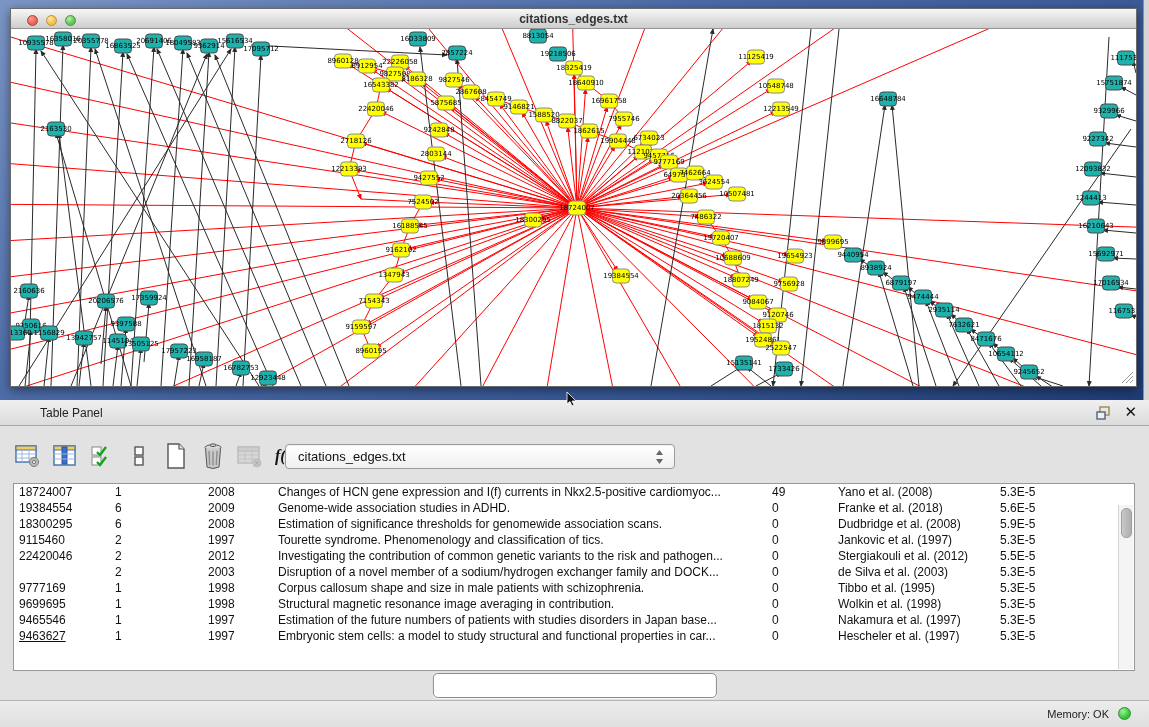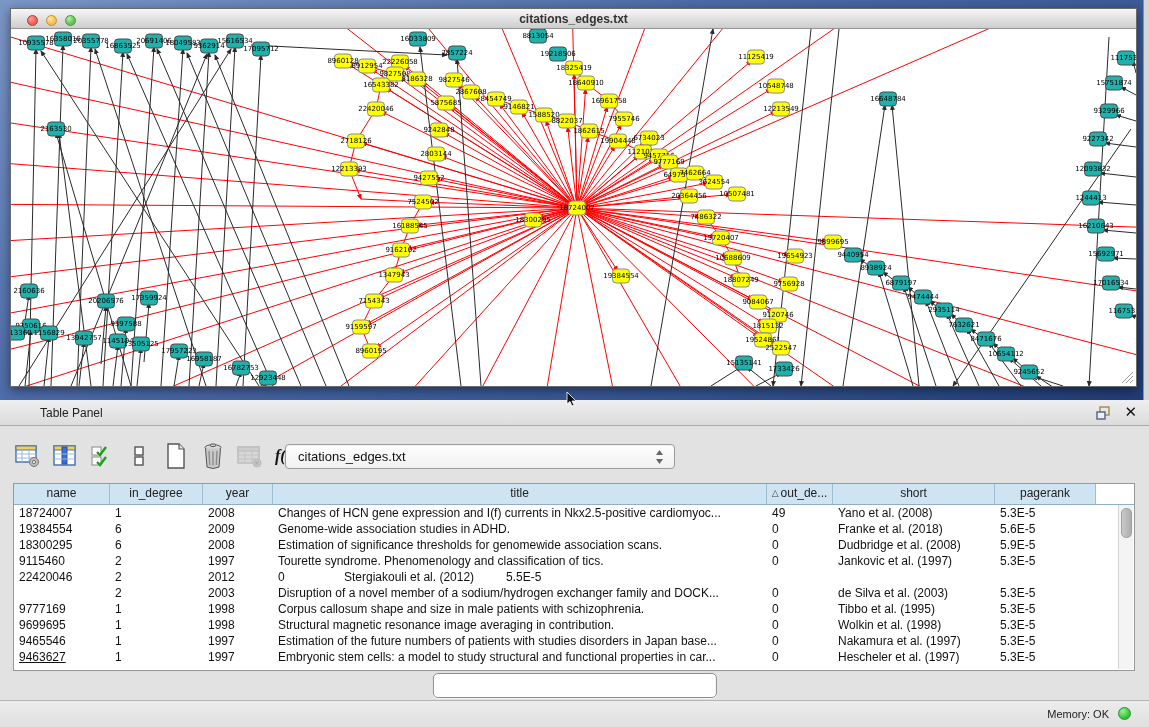--- a/index.html
+++ b/index.html
@@ -810,29 +810,20 @@
 
   <div id="selector">
     <span id="selector-text">citations_edges.txt</span>
     <svg id="selector-arrows" width="9" height="16" viewBox="0 0 9 16">
       <path d="M4.5,1 L8,6 L1,6 Z" fill="#666"></path>
       <path d="M4.5,15 L8,10 L1,10 Z" fill="#666"></path>
     </svg>
   </div>
 
   <div id="tablebox">
-    <div id="thead">
-        <div class="th" style="width: 96px; flex: 0 0 96px;">name</div>
-        <div class="th" style="width: 93px; flex: 0 0 93px;">in_degree</div>
-        <div class="th" style="width: 70px; flex: 0 0 70px;">year</div>
-        <div class="th" style="width: 494px; flex: 0 0 494px;">title</div>
-        <div class="th" style="width: 66px; flex: 0 0 66px;"><span class="sortmark">△</span>out_de...</div>
-        <div class="th" style="width: 162px; flex: 0 0 162px;">short</div>
-        <div class="th" style="width: 101px; flex: 0 0 101px;">pagerank</div>
-      </div>
     <div id="tbody">
         <div class="tr">
           <div class="td" style="width: 96px; flex: 0 0 96px;">18724007</div>
           <div class="td" style="width: 93px; flex: 0 0 93px;">1</div>
           <div class="td" style="width: 70px; flex: 0 0 70px;">2008</div>
           <div class="td" style="width: 494px; flex: 0 0 494px;">Changes of HCN gene expression and I(f) currents in Nkx2.5-positive cardiomyoc...</div>
           <div class="td" style="width: 66px; flex: 0 0 66px;">49</div>
           <div class="td" style="width: 162px; flex: 0 0 162px;">Yano et al. (2008)</div>
           <div class="td" style="width: 101px; flex: 0 0 101px;">5.3E-5</div>
         </div>
@@ -860,20 +851,21 @@
           <div class="td" style="width: 70px; flex: 0 0 70px;">1997</div>
           <div class="td" style="width: 494px; flex: 0 0 494px;">Tourette syndrome. Phenomenology and classification of tics.</div>
           <div class="td" style="width: 66px; flex: 0 0 66px;">0</div>
           <div class="td" style="width: 162px; flex: 0 0 162px;">Jankovic et al. (1997)</div>
           <div class="td" style="width: 101px; flex: 0 0 101px;">5.3E-5</div>
         </div>
         <div class="tr">
           <div class="td" style="width: 96px; flex: 0 0 96px;">22420046</div>
           <div class="td" style="width: 93px; flex: 0 0 93px;">2</div>
           <div class="td" style="width: 70px; flex: 0 0 70px;">2012</div>
+          <div class="td" style="width: 494px; flex: 0 0 494px;">Investigating the contribution of common genetic variants to the risk and pathogen...</div>
           <div class="td" style="width: 66px; flex: 0 0 66px;">0</div>
           <div class="td" style="width: 162px; flex: 0 0 162px;">Stergiakouli et al. (2012)</div>
           <div class="td" style="width: 101px; flex: 0 0 101px;">5.5E-5</div>
         </div>
         <div class="tr">
           <div class="td" style="width: 96px; flex: 0 0 96px; margin-top: 48px;">14569117</div>
           <div class="td" style="width: 93px; flex: 0 0 93px;">2</div>
           <div class="td" style="width: 70px; flex: 0 0 70px;">2003</div>
           <div class="td" style="width: 494px; flex: 0 0 494px;">Disruption of a novel member of a sodium/hydrogen exchanger family and DOCK...</div>
           <div class="td" style="width: 66px; flex: 0 0 66px;">0</div>

